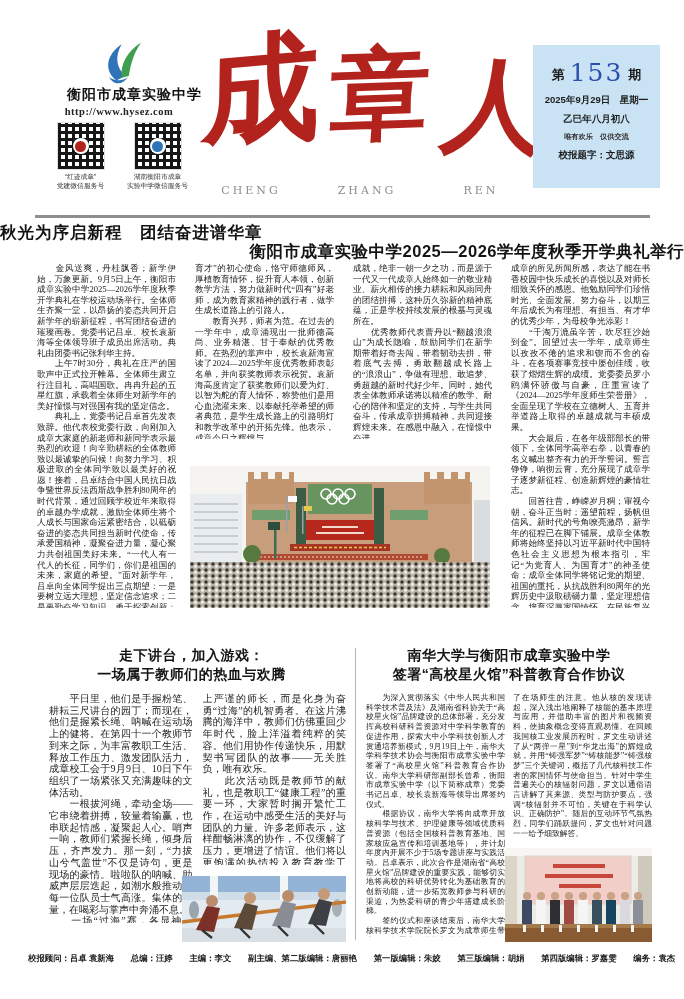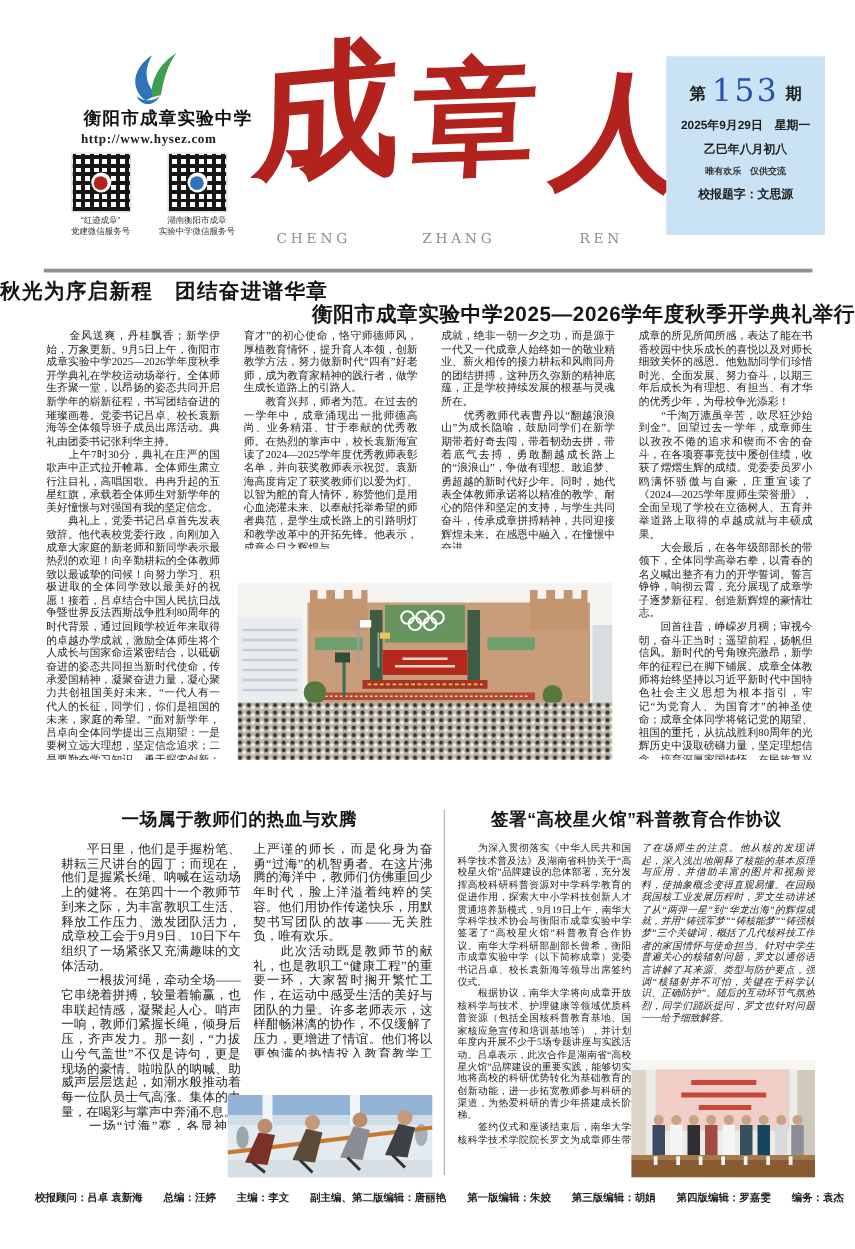--- a/index.html
+++ b/index.html
@@ -75,21 +75,21 @@
         white-space:pre-line;overflow:hidden;color:#222;}
   .gcol.g1{height:230px;margin-left:12px;}
   .gcol.g2{height:172px;}
   .tug-photo{position:absolute;left:182px;top:876px;width:164px;height:66px;}
 
   .coop-article{position:absolute;left:366px;top:646px;width:286px;}
   .coop-cols{display:flex;gap:8px;margin-top:9px;}
   .ccol{width:139px;font-size:7.8px;line-height:9.7px;text-align:justify;
         white-space:pre-line;overflow:hidden;color:#222;}
   .ccol.k1{height:244px;}
-  .ccol.k2{height:148px;font-style:italic;}
+  .ccol.k2{height:148px;}
   .signing-photo{position:absolute;left:505px;top:848px;width:147px;height:94px;}
 
   
   .footer-credits{position:absolute;left:28px;top:953px;width:628px;text-align:center;
       font-family:"Liberation Sans","DejaVu Sans",sans-serif;font-size:8.4px;
       font-weight:700;color:#222;white-space:nowrap;}
 
   svg{display:block;}
 </style>
 </head>
@@ -218,20 +218,21 @@
       <rect x="78" y="56" width="12" height="8" fill="#2e4d3a"></rect>
       <rect x="96" y="30" width="1.5" height="36" fill="#9aa1a6"></rect>
       <rect x="98" y="30" width="9" height="6" fill="#fbfbfb"></rect>
       <rect x="112" y="40" width="1.5" height="28" fill="#9aa1a6"></rect>
       <rect x="114" y="40" width="8" height="5" fill="#e6c84e"></rect>
       <rect x="0" y="96" width="300" height="46" fill="url(#crowdp)"></rect>
     </svg>
   </div>
 
   <div class="games-article">
+    <div class="sec-h">走下讲台，加入游戏：</div>
     <div class="sec-h">一场属于教师们的热血与欢腾</div>
     <div class="games-cols">
       <div class="gcol g1">　　平日里，他们是手握粉笔、耕耘三尺讲台的园丁；而现在，他们是握紧长绳、呐喊在运动场上的健将。在第四十一个教师节到来之际，为丰富教职工生活、释放工作压力、激发团队活力，成章校工会于9月9日、10日下午组织了一场紧张又充满趣味的文体活动。
 　　一根拔河绳，牵动全场——它串绕着拼搏，较量着输赢，也串联起情感，凝聚起人心。哨声一响，教师们紧握长绳，倾身后压，齐声发力。那一刻，“力拔山兮气盖世”不仅是诗句，更是现场的豪情。啦啦队的呐喊、助威声层层迭起，如潮水般推动着每一位队员士气高涨。集体的力量，在喝彩与掌声中奔涌不息。
 　　一场“过海”赛，各显神通——它考验着默契，迸发着欢乐，也激荡着智慧，凝聚着团队。随后开展的“八仙过海”游戏，汇聚了无穷妙趣。队员们不再是讲台</div>
       <div class="gcol g2">上严谨的师长，而是化身为奋勇“过海”的机智勇者。在这片沸腾的海洋中，教师们仿佛重回少年时代，脸上洋溢着纯粹的笑容。他们用协作传递快乐，用默契书写团队的故事——无关胜负，唯有欢乐。
 　　此次活动既是教师节的献礼，也是教职工“健康工程”的重要一环，大家暂时搁开繁忙工作，在运动中感受生活的美好与团队的力量。许多老师表示，这样酣畅淋漓的协作，不仅缓解了压力，更增进了情谊。他们将以更饱满的热情投入教育教学工作，为学校的高质量发展汇聚更多能量。</div>
     </div>
   </div>
 
@@ -254,20 +255,21 @@
       <path d="M101 25 L90 50 L108 52 L114 28 Z" fill="#8a8d94"></path>
       <circle cx="142" cy="18" r="6" fill="#c49a78"></circle>
       <path d="M137 23 L126 48 L144 50 L150 26 Z" fill="#3f4046"></path>
       <path d="M20 54 L30 62 M58 52 L68 62 M96 50 L106 60 M132 48 L142 58" stroke="#333" stroke-width="2.4"></path>
     </svg>
   </div>
 
   <div class="section-divider"></div>
 
   <div class="coop-article">
+    <div class="sec-h">南华大学与衡阳市成章实验中学</div>
     <div class="sec-h">签署“高校星火馆”科普教育合作协议</div>
     <div class="coop-cols">
       <div class="ccol k1">　　为深入贯彻落实《中华人民共和国科学技术普及法》及湖南省科协关于“高校星火馆”品牌建设的总体部署，充分发挥高校科研科普资源对中学科学教育的促进作用，探索大中小学科技创新人才贯通培养新模式，9月19日上午，南华大学科学技术协会与衡阳市成章实验中学签署了“高校星火馆”科普教育合作协议。南华大学科研部副部长曾希，衡阳市成章实验中学（以下简称成章）党委书记吕卓、校长袁新海等领导出席签约仪式。
 　　根据协议，南华大学将向成章开放核科学与技术、护理健康等领域优质科普资源（包括全国核科普教育基地、国家核应急宣传和培训基地等），并计划年度内开展不少于5场专题讲座与实践活动。吕卓表示，此次合作是湖南省“高校星火馆”品牌建设的重要实践，能够切实地将高校的科研优势转化为基础教育的创新动能，进一步拓宽教师参与科研的渠道，为热爱科研的青少年搭建成长阶梯。
 　　签约仪式和座谈结束后，南华大学核科学技术学院院长罗文为成章师生带来了一场题为《核能与核安全科普》的精彩讲座。罗文以抗战胜利80周年阅兵式上的战略打击群核导弹方队为切入点，迅速吸引</div>
       <div class="ccol k2">了在场师生的注意。他从核的发现讲起，深入浅出地阐释了核能的基本原理与应用，并借助丰富的图片和视频资料，使抽象概念变得直观易懂。在回顾我国核工业发展历程时，罗文生动讲述了从“两弹一星”到“华龙出海”的辉煌成就，并用“铸强军梦”“铸核能梦”“铸强核梦”三个关键词，概括了几代核科技工作者的家国情怀与使命担当。针对中学生普遍关心的核辐射问题，罗文以通俗语言讲解了其来源、类型与防护要点，强调“核辐射并不可怕，关键在于科学认识、正确防护”。随后的互动环节气氛热烈，同学们踊跃提问，罗文也针对问题一一给予细致解答。</div>
     </div>
   </div>
 
   <div class="signing-photo">

